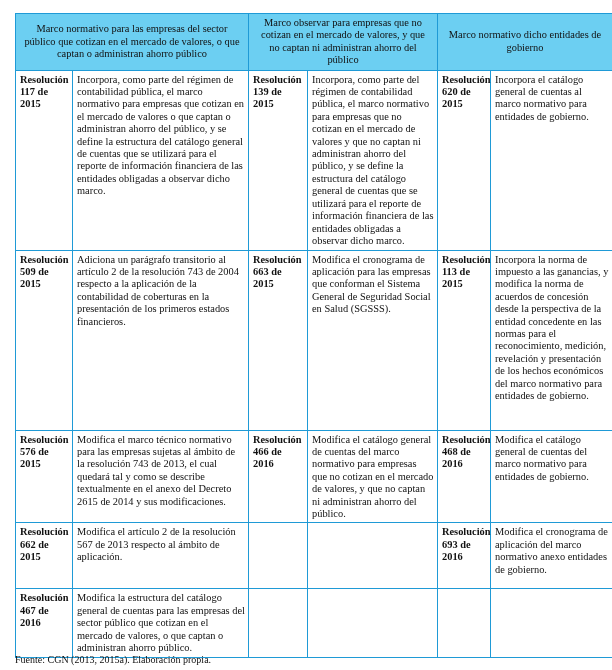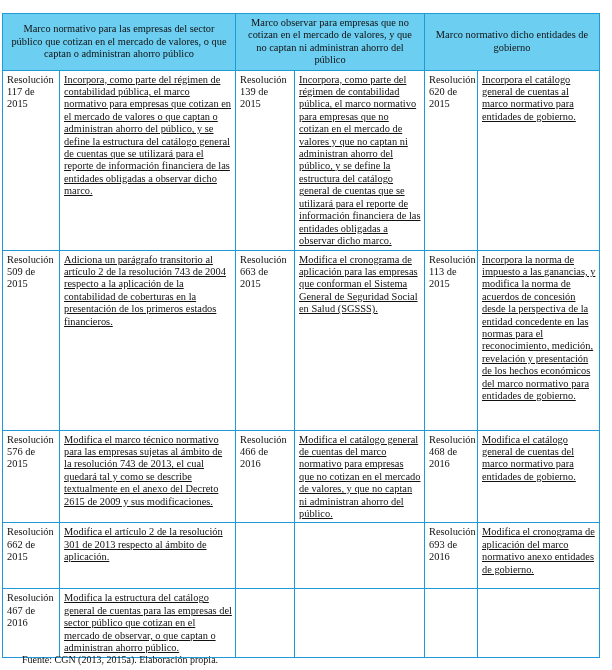--- a/index.html
+++ b/index.html
@@ -1,25 +1,25 @@
 <!DOCTYPE html>
 <html><head>
 <meta charset="utf-8">
 <style>
   html, body { margin: 0; padding: 0; background: #ffffff; }
   body { width: 612px; height: 670px; position: relative; overflow: hidden;
          font-family: "Liberation Serif", "DejaVu Serif", serif; color: #111; }
-  table.norms { position: absolute; left: 2px; top: 13px; border-collapse: collapse;
+  table.norms { position: absolute; left: 15px; top: 13px; border-collapse: collapse;
          table-layout: fixed; width: 597px; font-size: 10.4px; line-height: 12.4px; }
   table.norms th, table.norms td { border: 1.3px solid #1f9ad6; vertical-align: top; padding: 3px 3px 2px 4px; }
   table.norms th { background: #6ccff2; font-weight: normal; text-align: center; vertical-align: middle;
          padding: 3px 8px; height: 46px; }
-  td.res { white-space: pre-line; }
-  td.desc { padding-right: 4px; text-decoration: underline; }
-  .footer { position: absolute; left: 22px; top: 654px; font-size: 10px; }
+  td.res { white-space: pre-line; font-weight: bold; }
+  td.desc { padding-right: 4px; }
+  .footer { position: absolute; left: 15px; top: 654px; font-size: 10px; }
 </style>
 </head>
 <body>
 
 <table class="norms">
   <colgroup>
     <col style="width:57px">
       <col style="width:176px">
     <col style="width:59px">
       <col style="width:130px">
@@ -59,47 +59,47 @@
       <td class="desc">Modifica el cronograma de aplicación para las empresas que conforman el Sistema General de Seguridad Social en Salud (SGSSS).</td>
       <td class="res">Resolución
 113 de
 2015</td>
       <td class="desc">Incorpora la norma de impuesto a las ganancias, y modifica la norma de acuerdos de concesión desde la perspectiva de la entidad concedente en las normas para el reconocimiento, medición, revelación y presentación de los hechos económicos del marco normativo para entidades de gobierno.</td>
     </tr>
     <tr style="height:92px">
       <td class="res">Resolución
 576 de
 2015</td>
-      <td class="desc">Modifica el marco técnico normativo para las empresas sujetas al ámbito de la resolución 743 de 2013, el cual quedará tal y como se describe textualmente en el anexo del Decreto 2615 de 2009 y sus modificaciones.</td>
+      <td class="desc">Modifica el marco técnico normativo para las empresas sujetas al ámbito de la resolución 743 de 2013, el cual quedará tal y como se describe textualmente en el anexo del Decreto 2615 de 2014 y sus modificaciones.</td>
       <td class="res">Resolución
 466 de
 2016</td>
       <td class="desc">Modifica el catálogo general de cuentas del marco normativo para empresas que no cotizan en el mercado de valores, y que no captan ni administran ahorro del público.</td>
       <td class="res">Resolución
 468 de
 2016</td>
       <td class="desc">Modifica el catálogo general de cuentas del marco normativo para entidades de gobierno.</td>
     </tr>
     <tr style="height:66px">
       <td class="res">Resolución
 662 de
 2015</td>
-      <td class="desc">Modifica el artículo 2 de la resolución 301 de 2013 respecto al ámbito de aplicación.</td>
+      <td class="desc">Modifica el artículo 2 de la resolución 567 de 2013 respecto al ámbito de aplicación.</td>
       <td class="res"></td>
       <td class="desc"></td>
       <td class="res">Resolución
 693 de
 2016</td>
       <td class="desc">Modifica el cronograma de aplicación del marco normativo anexo entidades de gobierno.</td>
     </tr>
     <tr style="height:68px">
       <td class="res">Resolución
 467 de
 2016</td>
-      <td class="desc">Modifica la estructura del catálogo general de cuentas para las empresas del sector público que cotizan en el mercado de observar, o que captan o administran ahorro público.</td>
+      <td class="desc">Modifica la estructura del catálogo general de cuentas para las empresas del sector público que cotizan en el mercado de valores, o que captan o administran ahorro público.</td>
       <td class="res"></td>
       <td class="desc"></td>
       <td class="res"></td>
       <td class="desc"></td>
     </tr>
   </tbody>
 </table>
 
 <div class="footer">Fuente: CGN (2013, 2015a). Elaboración propia.</div>
 

